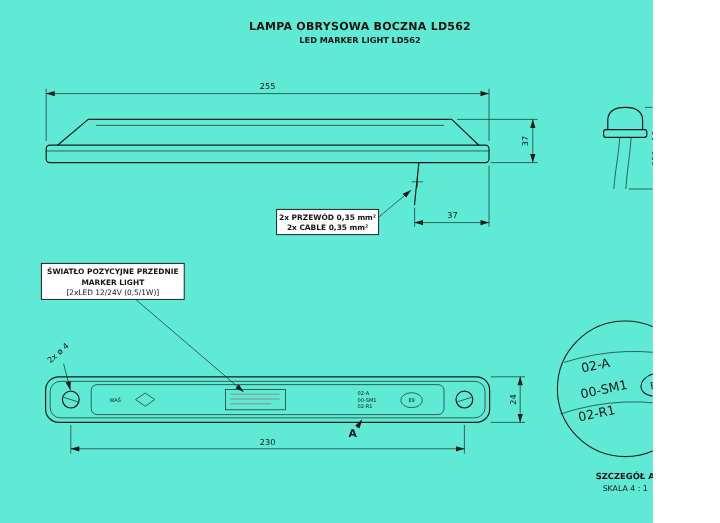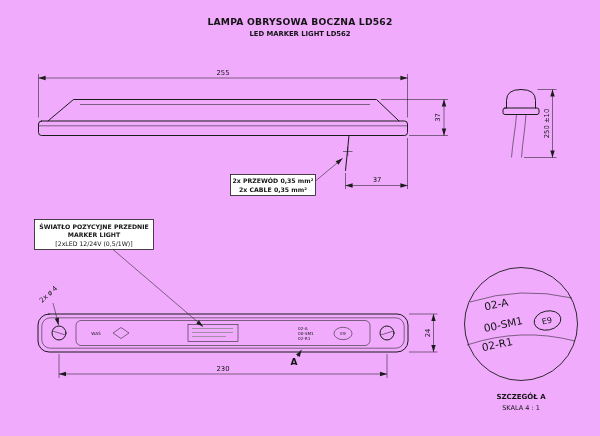--- a/index.html
+++ b/index.html
@@ -1,16 +1,16 @@
 <!DOCTYPE html>
 <html><head>
 <meta charset="utf-8">
 <style>
   html,body{margin:0;padding:0;background:#ffffff;}
-  .sheet{width:600px;height:436px;background:#f0abfc;position:relative;overflow:hidden;}
+  .sheet{width:544px;height:436px;background:#5eead4;position:relative;overflow:hidden;}
   svg{display:block;}
   .outline{fill:none;stroke:#1b1b1b;stroke-width:1;stroke-linejoin:round;stroke-linecap:round;}
   .outline2{fill:none;stroke:#1b1b1b;stroke-width:0.9;}
   .thin{fill:none;stroke:#1b1b1b;stroke-width:0.55;}
   .dim{fill:none;stroke:#1b1b1b;stroke-width:0.55;}
   .micro{stroke:#8a8a8a;stroke-width:0.8;}
   .notebox{fill:#ffffff;stroke:#1b1b1b;stroke-width:0.8;}
   text{fill:#141414;font-family:"DejaVu Sans","Liberation Sans",sans-serif;}
   .t-title{font-size:9.2px;font-weight:bold;letter-spacing:.2px;}
   .t-sub{font-size:6.8px;font-weight:bold;}

